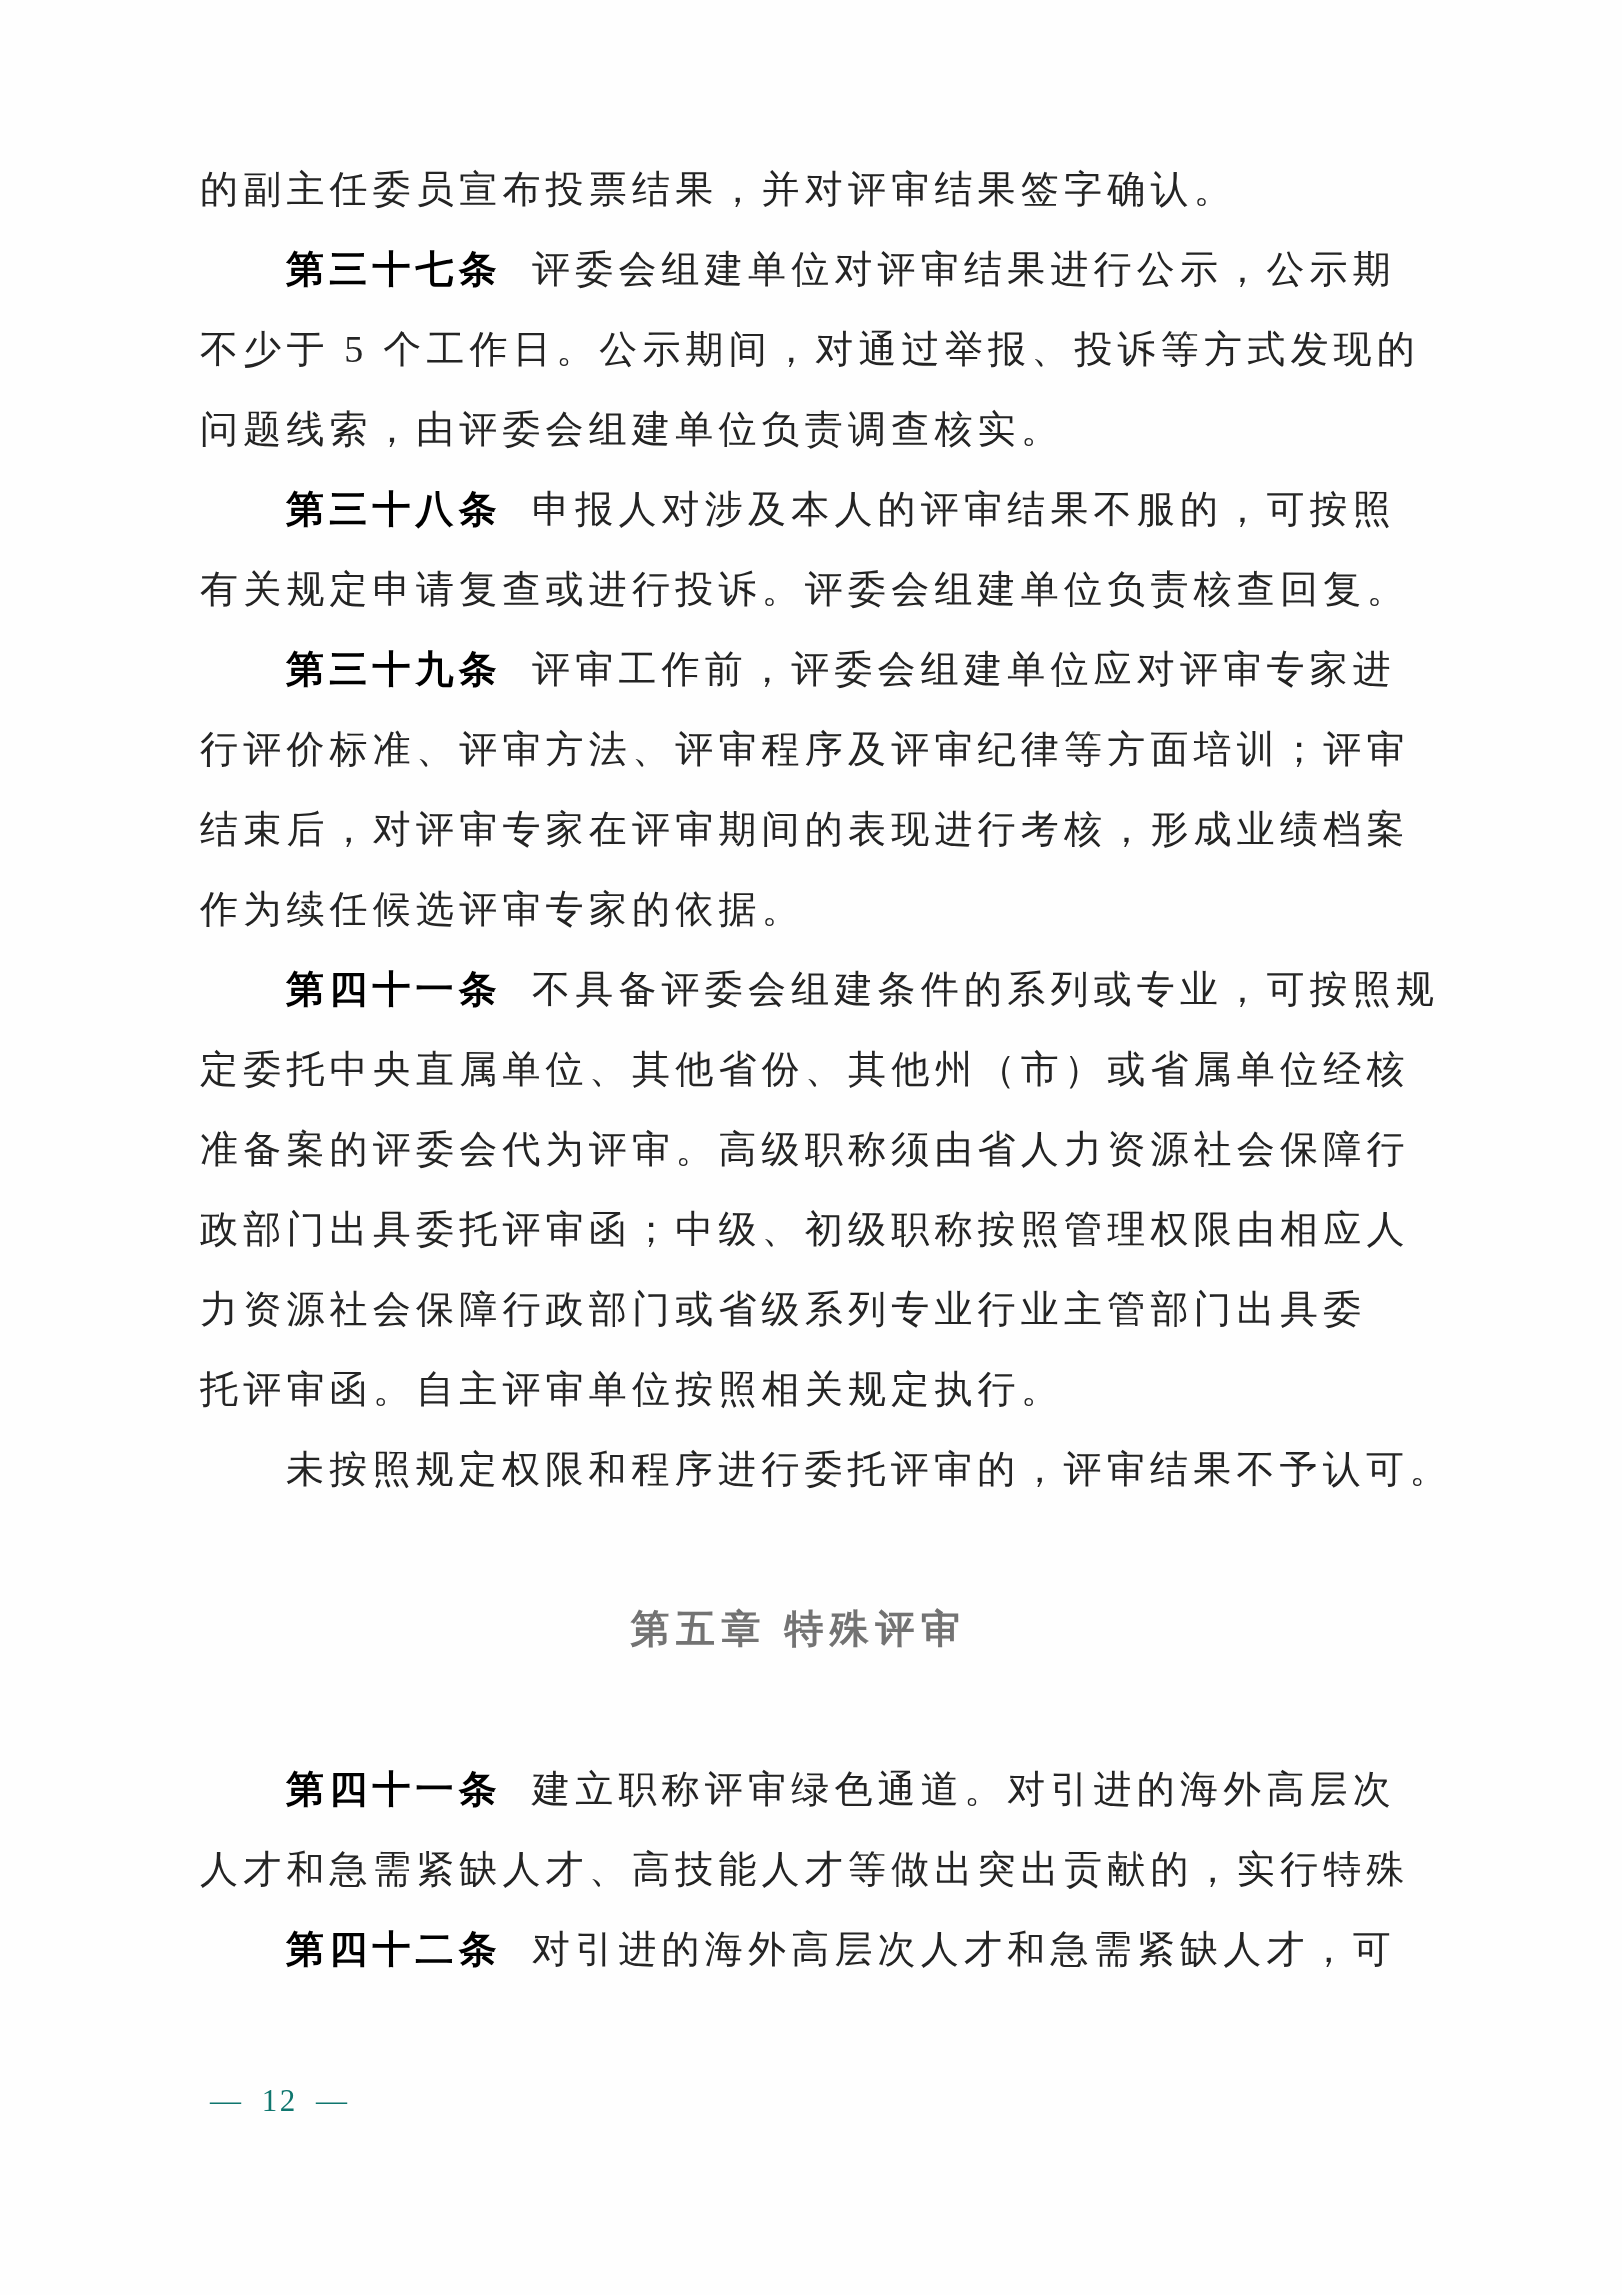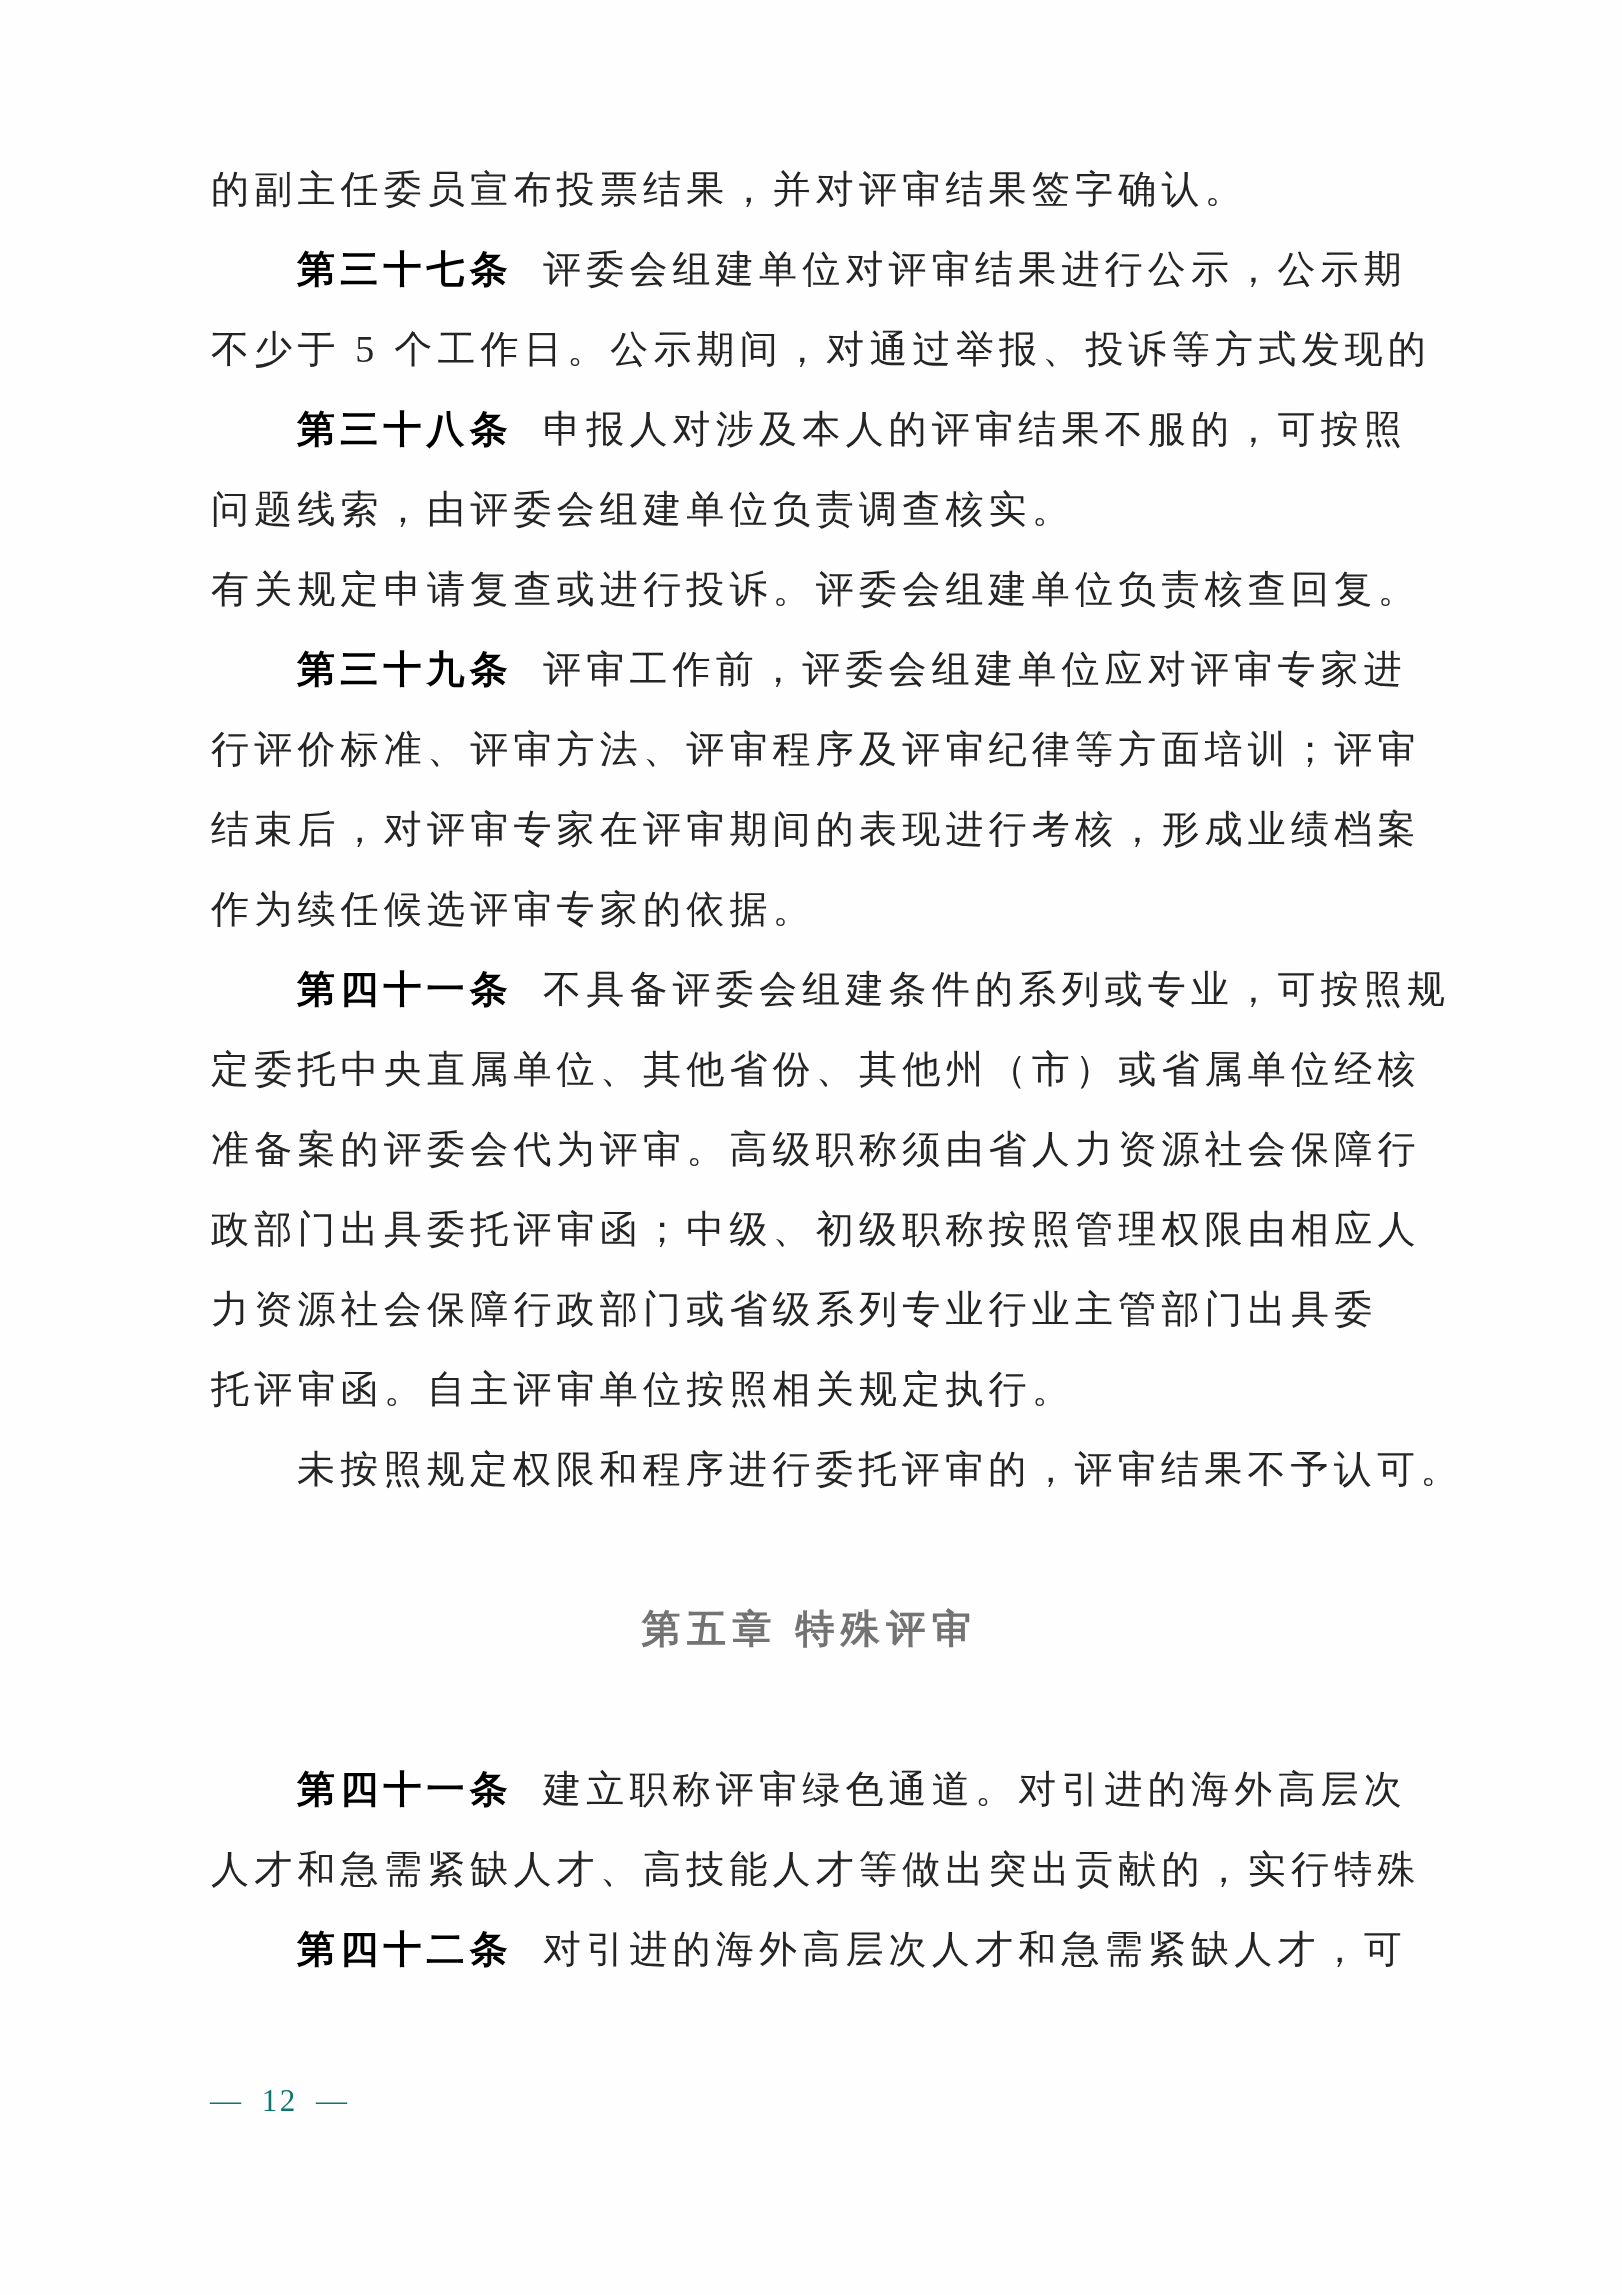--- a/index.html
+++ b/index.html
@@ -12,21 +12,21 @@
     width: 1623px;
     height: 2295px;
     margin: 0 auto;
     background: #fefefe;
     overflow: hidden;
     color: #222222;
     font-family: "Liberation Serif", serif;
   }
   .content {
     position: absolute;
-    left: 211px;
+    left: 200px;
     top: 149px;
     width: 1197px;
   }
   .line {
     height: 80px;
     line-height: 80px;
     white-space: nowrap;
     font-size: 38px;
     letter-spacing: 5.2px;
     color: #242424;
@@ -66,22 +66,22 @@
   }
 </style>
 </head>
 <body>
 
 <div class="page">
   <div class="content" id="lines">
       <div class="line body"><span class="txt">的副主任委员宣布投票结果，并对评审结果签字确认。</span></div>
       <div class="line body indent"><span class="head">第三十七条</span><span class="txt">评委会组建单位对评审结果进行公示，公示期</span></div>
       <div class="line body"><span class="txt">不少于 5 个工作日。公示期间，对通过举报、投诉等方式发现的</span></div>
+      <div class="line body"><span class="txt">问题线索，由评委会组建单位负责调查核实。</span></div>
       <div class="line body indent"><span class="head">第三十八条</span><span class="txt">申报人对涉及本人的评审结果不服的，可按照</span></div>
-      <div class="line body"><span class="txt">问题线索，由评委会组建单位负责调查核实。</span></div>
       <div class="line body"><span class="txt">有关规定申请复查或进行投诉。评委会组建单位负责核查回复。</span></div>
       <div class="line body indent"><span class="head">第三十九条</span><span class="txt">评审工作前，评委会组建单位应对评审专家进</span></div>
       <div class="line body"><span class="txt">行评价标准、评审方法、评审程序及评审纪律等方面培训；评审</span></div>
       <div class="line body"><span class="txt">结束后，对评审专家在评审期间的表现进行考核，形成业绩档案</span></div>
       <div class="line body"><span class="txt">作为续任候选评审专家的依据。</span></div>
       <div class="line body indent"><span class="head">第四十一条</span><span class="txt">不具备评委会组建条件的系列或专业，可按照规</span></div>
       <div class="line body"><span class="txt">定委托中央直属单位、其他省份、其他州（市）或省属单位经核</span></div>
       <div class="line body"><span class="txt">准备案的评委会代为评审。高级职称须由省人力资源社会保障行</span></div>
       <div class="line body"><span class="txt">政部门出具委托评审函；中级、初级职称按照管理权限由相应人</span></div>
       <div class="line body"><span class="txt">力资源社会保障行政部门或省级系列专业行业主管部门出具委</span></div>

